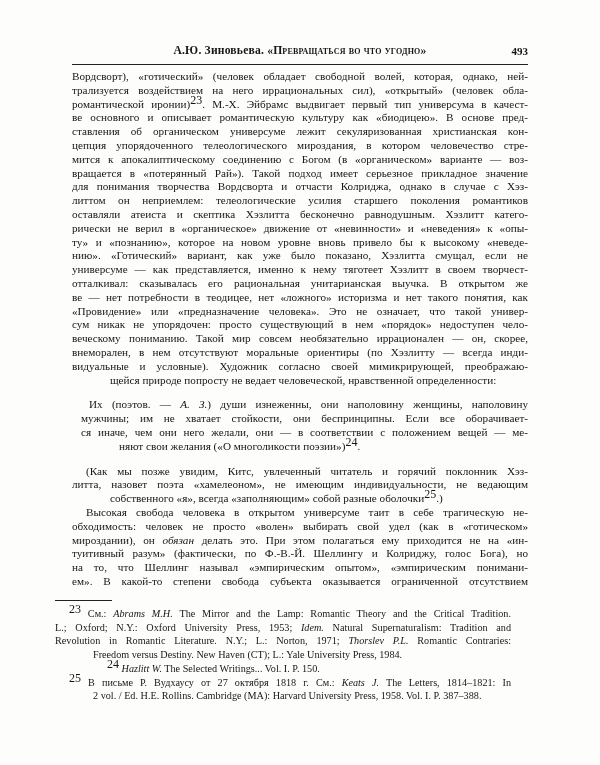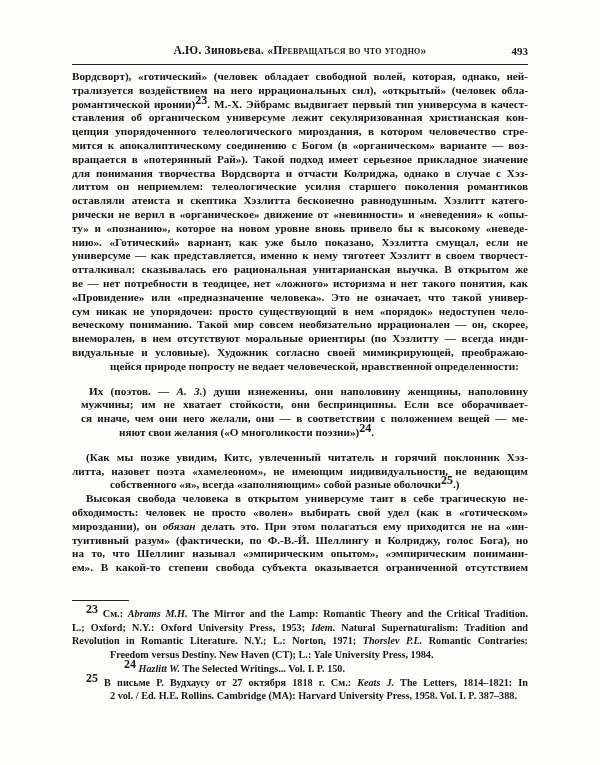--- a/index.html
+++ b/index.html
@@ -22,49 +22,50 @@
   .running .title { font-variant:small-caps; }
   .pagenum { position:absolute; right:0; top:1px; font-size:11px; }
 
   
   .bodytext {
     position:absolute; top:70px; left:72px; width:456px;
     font-size:11.2px; line-height:13.8px;
   }
   .para { margin:0; }
   .para.quote { margin:11px 0 11px 9px; }
-  .line { text-align:justify; text-align-last:justify;font-weight:bold; }
+  .line { text-align:justify; text-align-last:justify; }
   .line.last { text-align-last:left;margin-left:38px; }
   .line.ind { text-indent:14px; }
   .quote .line.ind { text-indent:8px; }
   sup { font-size:12px; line-height:0; vertical-align:baseline; position:relative; top:-4px; }
   i { font-style:italic; }
 
   
   .fnblock {
-    position:absolute; top:600px; left:72px; width:456px;
+    position:absolute; top:600px; left:55px; width:456px;
     font-size:10.2px; line-height:13.7px;
   }
   .fnsep { width:57px; border-top:1.2px solid #222; margin-bottom:6px; }
 </style>
 </head>
 <body>
 
 <div class="page">
 
   <div class="header">
     <div class="running"><span>А.Ю. Зиновьева. </span><span class="title">«Превращаться во что угодно»</span></div>
     <div class="pagenum">493</div>
   </div>
 
   <div class="bodytext">
       <div class="para">
         <div class="line"><span>Вордсворт), «готический» (человек обладает свободной волей, которая, однако, ней-</span></div>
         <div class="line"><span>трализуется воздействием на него иррациональных сил), «открытый» (человек обла-</span></div>
         <div class="line"><span>романтической иронии)</span><sup>23</sup><span>. М.-Х. Эйбрамс выдвигает первый тип универсума в качест-</span></div>
+        <div class="line"><span>ве основного и описывает романтическую культуру как «биодицею». В основе пред-</span></div>
         <div class="line"><span>ставления об органическом универсуме лежит секуляризованная христианская кон-</span></div>
         <div class="line"><span>цепция упорядоченного телеологического мироздания, в котором человечество стре-</span></div>
         <div class="line"><span>мится к апокалиптическому соединению с Богом (в «органическом» варианте — воз-</span></div>
         <div class="line"><span>вращается в «потерянный Рай»). Такой подход имеет серьезное прикладное значение</span></div>
         <div class="line"><span>для понимания творчества Вордсворта и отчасти Колриджа, однако в случае с Хэз-</span></div>
         <div class="line"><span>литтом он неприемлем: телеологические усилия старшего поколения романтиков</span></div>
         <div class="line"><span>оставляли атеиста и скептика Хэзлитта бесконечно равнодушным. Хэзлитт катего-</span></div>
         <div class="line"><span>рически не верил в «органическое» движение от «невинности» и «неведения» к «опы-</span></div>
         <div class="line"><span>ту» и «познанию», которое на новом уровне вновь привело бы к высокому «неведе-</span></div>
         <div class="line"><span>нию». «Готический» вариант, как уже было показано, Хэзлитта смущал, если не</span></div>

